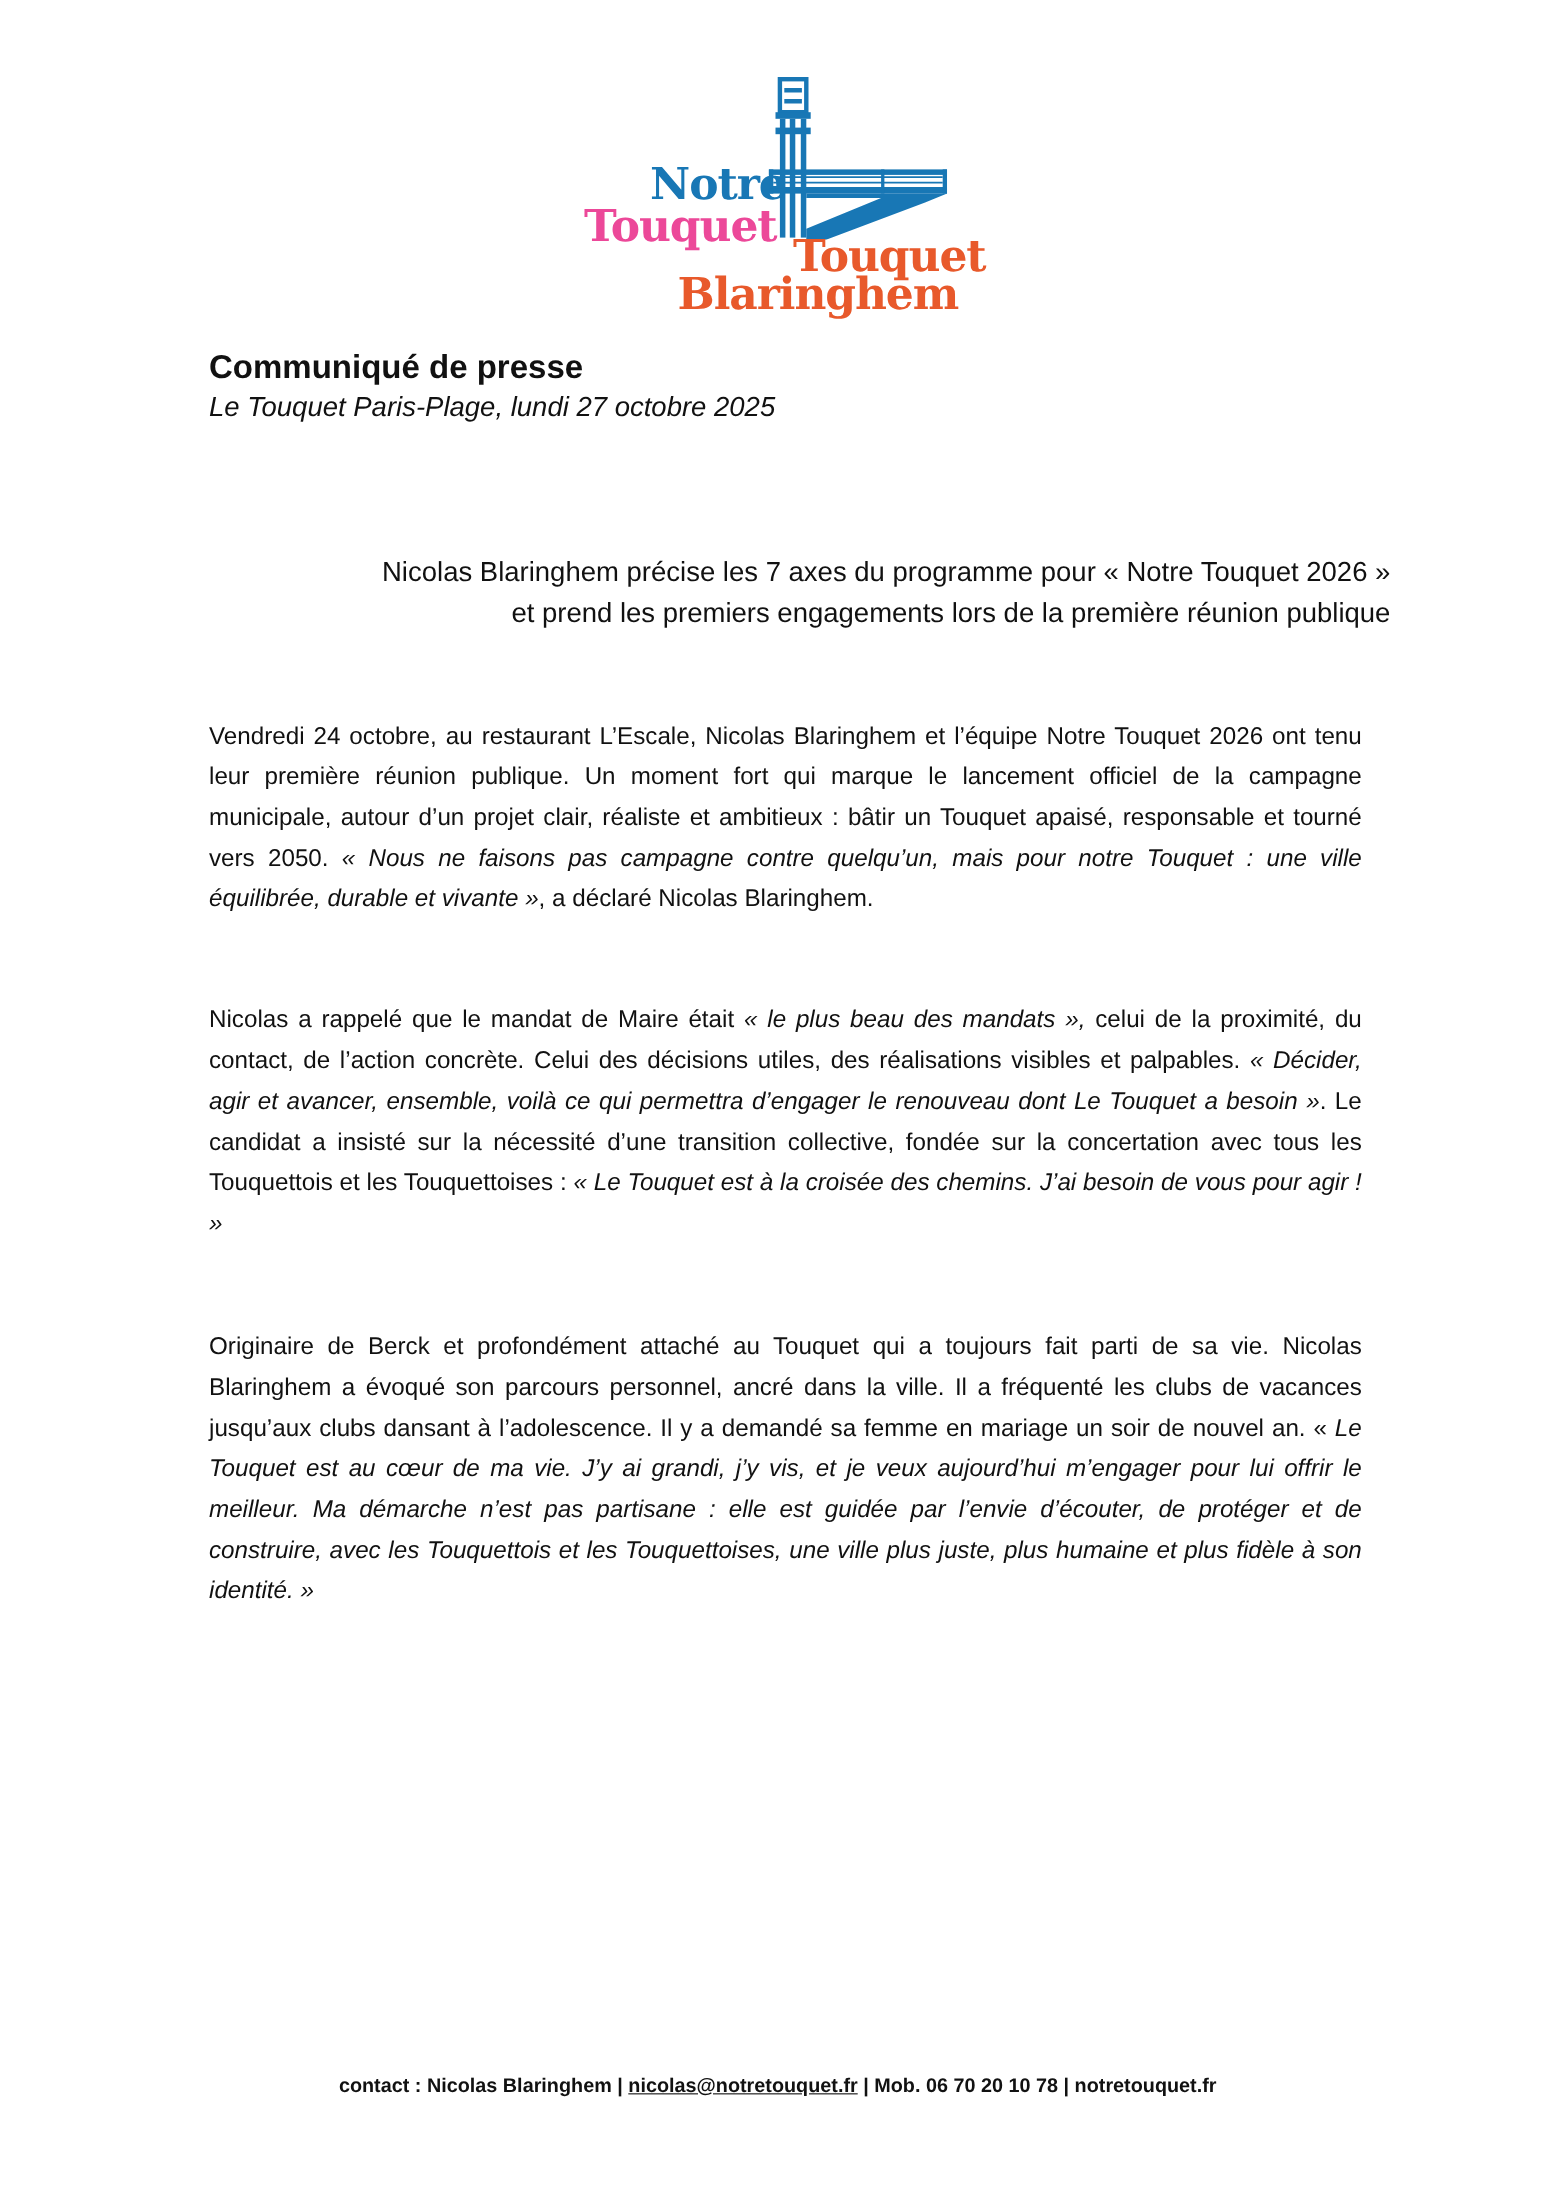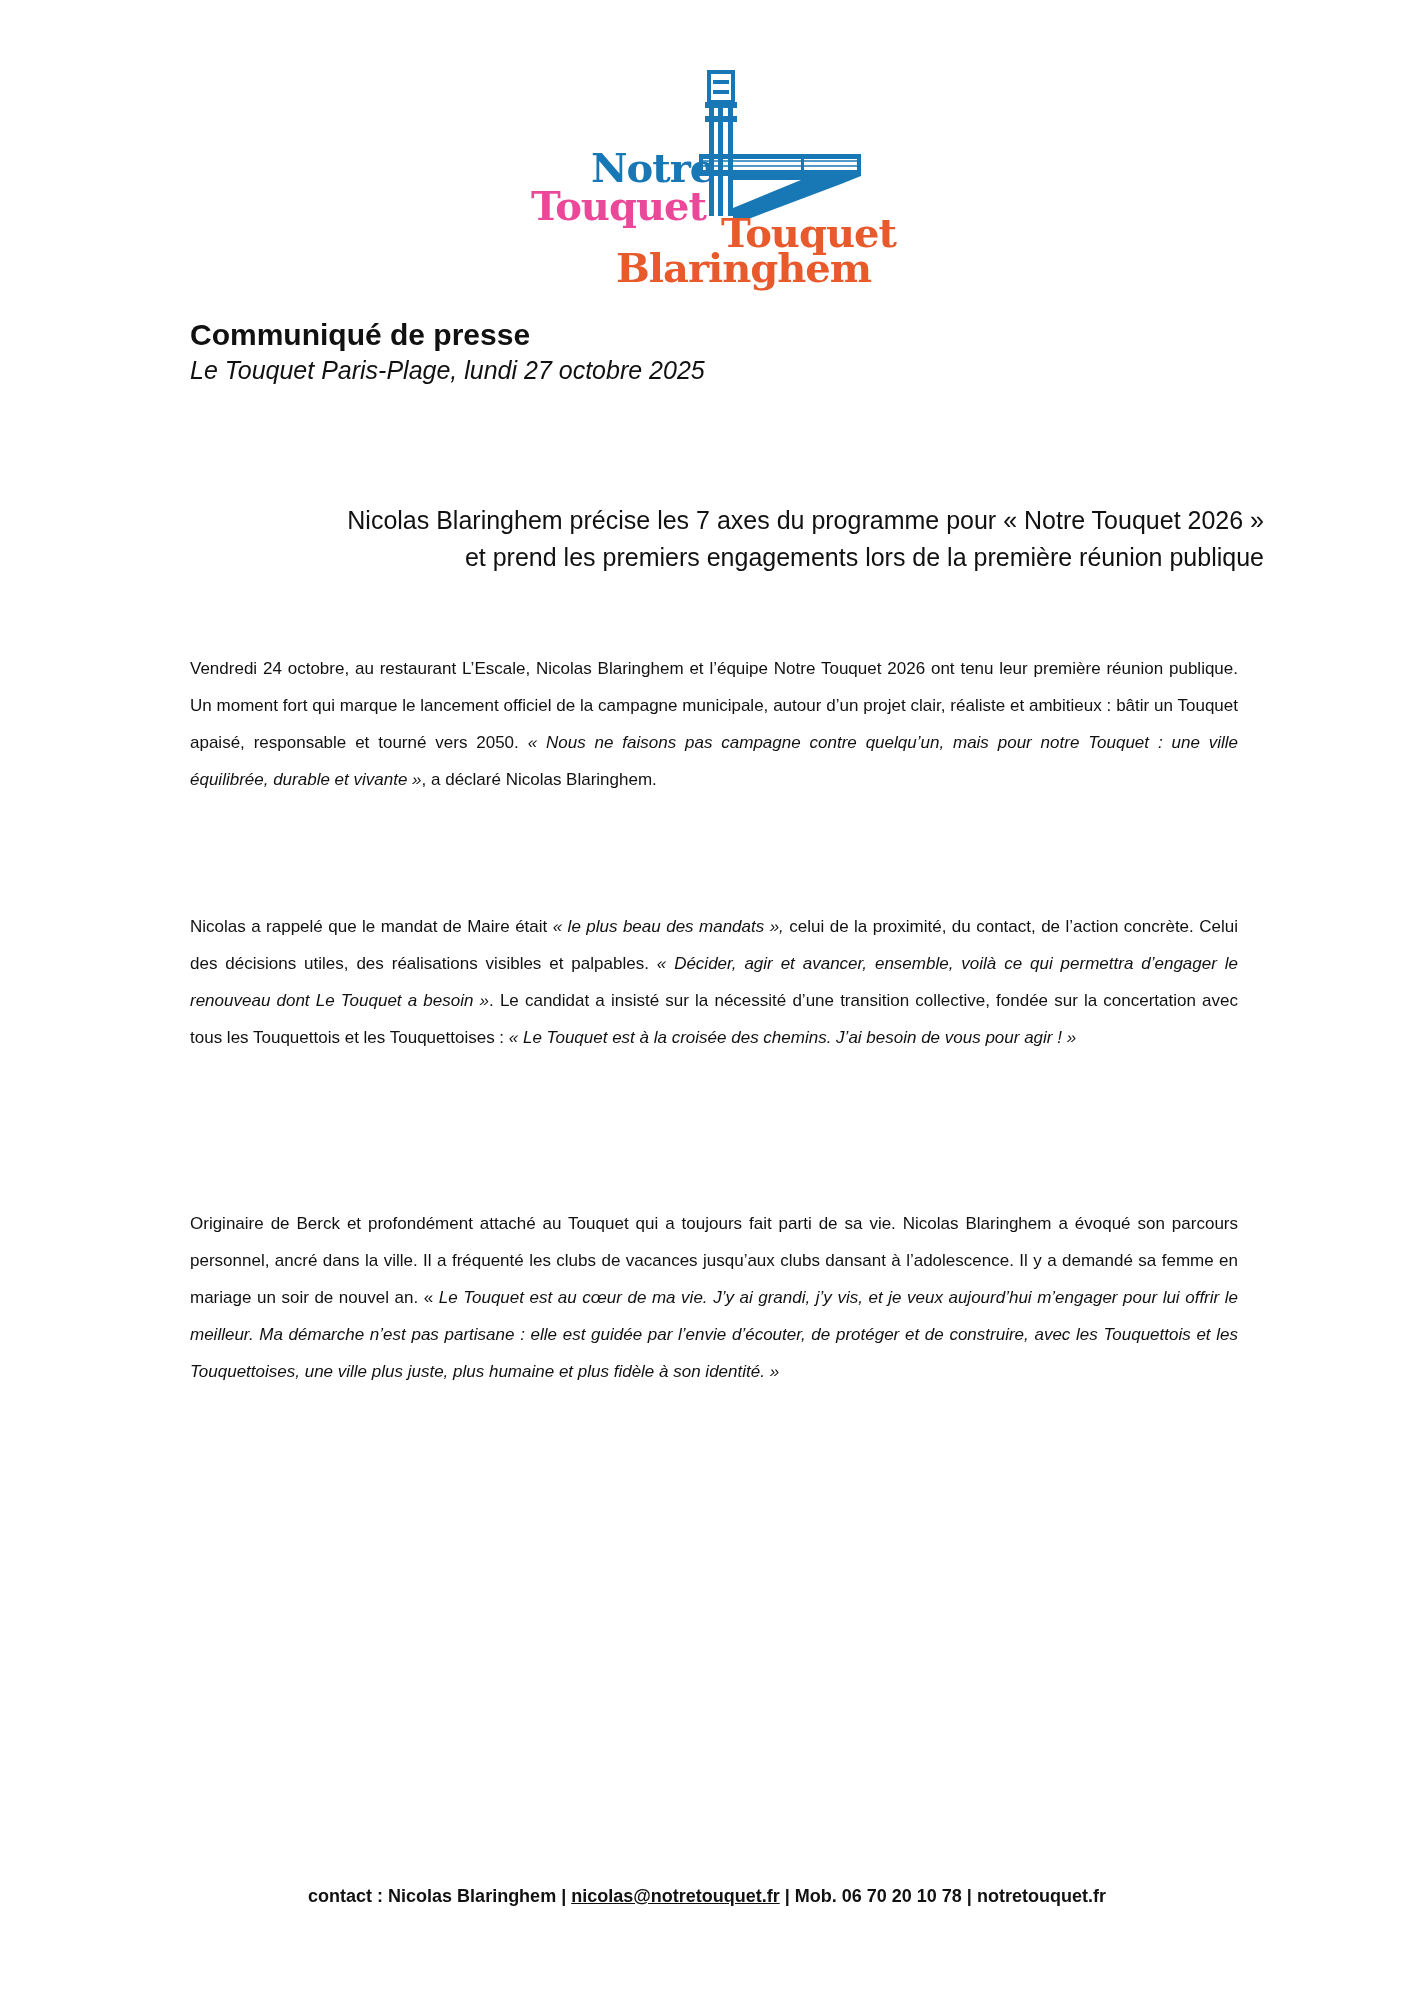--- a/index.html
+++ b/index.html
@@ -10,21 +10,21 @@
   .logo-touquet { left: 0px; top: 118px; font-size: 40px; color: #ec4899; }
   .logo-nicolas { left: 190px; top: 145px; font-size: 40px; color: #e8592b; }
   .logo-blaringhem { left: 85px; top: 180px; font-size: 40px; color: #e8592b; }
   .logo-tower { position: absolute; left: 160px; top: 0px; width: 170px; height: 150px; }
 
   .header-kicker { position: absolute; left: 190px; top: 318px; font-size: 30px; font-weight: bold; }
   .header-date { position: absolute; left: 190px; top: 356px; font-size: 25px; font-style: italic; }
 
   .title { position: absolute; left: 150px; width: 1114px; top: 502px; text-align: right; font-size: 25px; font-weight: normal; line-height: 37px; }
 
-  .body-text { position: absolute; left: 190px; width: 1048px; font-size: 17px; line-height: 37px; text-align: justify; }
+  .body-text { position: absolute; left: 190px; width: 1048px; font-size: 22px; line-height: 37px; text-align: justify; }
   .p1 { top: 650px; }
   .p2 { top: 908px; }
   .p3 { top: 1205px; }
   .q { font-style: italic; }
 
   .footer { position: absolute; left: 0; width: 1414px; top: 1886px; text-align: center; font-size: 18px; font-weight: bold; }
   .footer a { color: #111111; text-decoration: underline; }
 </style>
 </head>
 <body>

